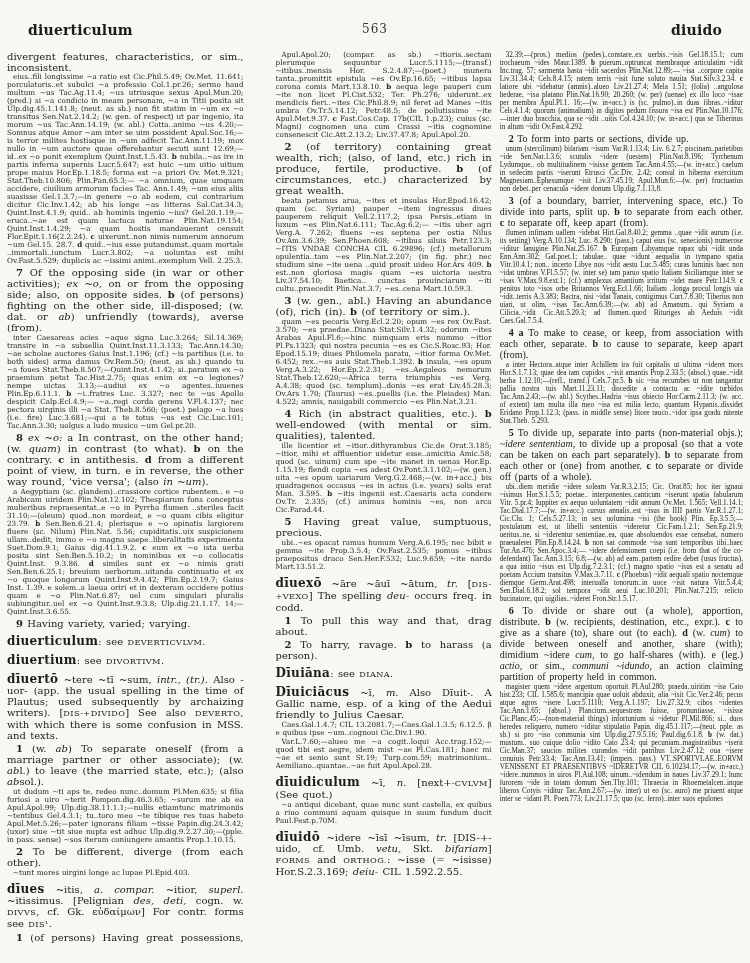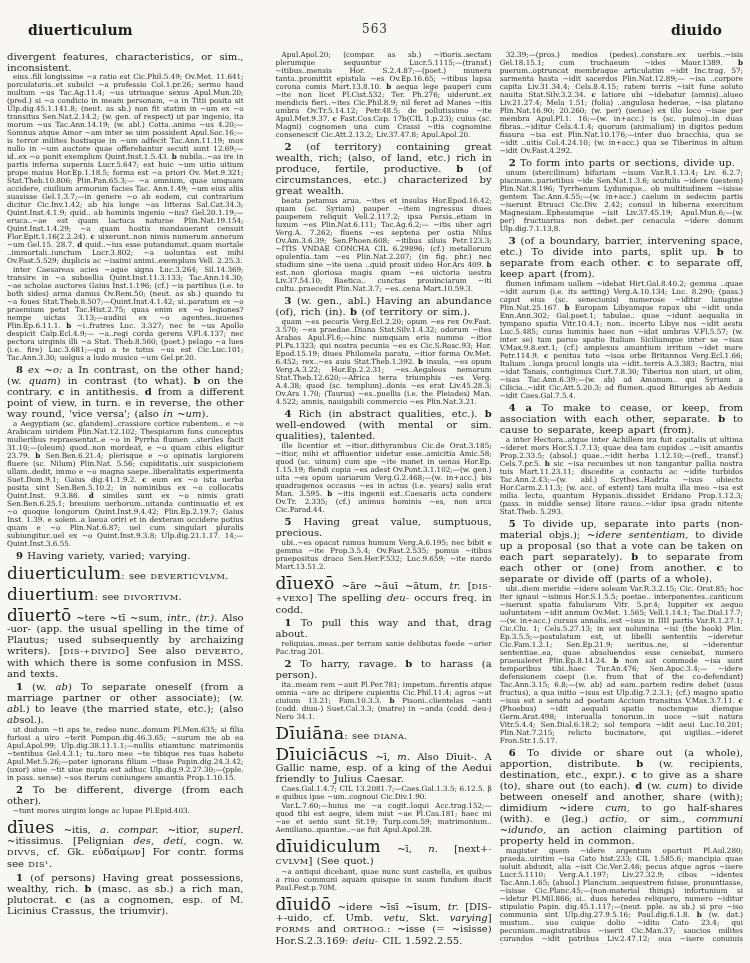--- a/index.html
+++ b/index.html
@@ -17,45 +17,46 @@
   }
   .head-word { font-weight:bold; font-size:14px; letter-spacing:0.2px; }
   .page-number {
     position:absolute; left:0; right:0; text-align:center;
     font-size:12px; letter-spacing:1px; color:#333;
   }
   .columns { display:flex; gap:8px; margin-top:9px; height:893px; overflow:hidden; }
   .col { overflow:hidden; text-align:justify; }
   .col1 { width:243px; }
   .col2 { width:222px;margin-left:24px; }
-  .col3 { width:250px; }
+  .col3 { width:250px;font-family:Liberation Serif, serif; }
   p.def, p.sense, p.entry { font-size:10px; line-height:11px; word-spacing:1.2px; }
   p.def { margin:0; }
   p.sense { text-indent:9px; margin:2px 0 1px 0; }
   p.entry { margin:7px 0 1px 0; }
   p.cit { font-size:7.2px; line-height:8px; text-indent:6px; color:#242424; word-spacing:0.4px; margin:0 0 1px 0; }
-  .hw { font-weight:normal; font-size:17px; letter-spacing:0.3px; }
+  .hw { font-weight:bold; font-size:12px; letter-spacing:0.3px; }
   .num { font-weight:bold; }
   b { font-weight:bold; }
   i { font-style:italic; }
   .sc { font-size:0.82em; letter-spacing:0.4px; }
 </style>
 </head>
 <body>
 
 <div class="page">
   <div class="running-head">
     <span class="page-number">563</span>
     <span class="head-word">diuerticulum</span>
     <span class="head-word">diuido</span>
   </div>
   <div class="columns">
     <div class="col col1">
         <p class="def">divergent features, characteristics, or sim., inconsistent.</p>
         <p class="cit">eius..fili longissime ~a ratio est Cic.Phil.5.49; Ov.Met. 11.641; porculatoris..et subulci ~a professio Col.1.pr.26; sermo haud multum ~us Tac.Ag.11.4; ~us utriusque sexus Apul.Mun.20; (pred.) si ~a condicio in meam personam, ~a in Titii posita sit Ulp.dig.45.1.141.8; (neut. as sb.) non fit statim in ~um ex ~o transitus Sen.Nat.2.14.2; (w. gen. of respect) ut par ingenio, ita morum ~us Tac.Ann.14.19; (w. abl.) Cotta..animo ~us 4.20;—Somnus atque Amor ~am inter se uim possident Apul.Soc.16;—is terror milites hostisque in ~um adfecit Tac.Ann.11.19; mox nullo in ~um auctore quae offerebantur secuti sunt 12.69;—id..ex ~o ponit exemplum Quint.Inst.1.5.43. <b>b</b> nubila..~as ire in partis inferna supernis Lucr.5.647; est huic ~um uitio uitium prope maius Hor.Ep.1.18.5; forma est ~a priori Ov. Met.9.321; Stat.Theb.10.806; Plin.Pan.65.3;— ~a omnium, quae umquam accidere, ciuilium armorum facies Tac. Ann.1.49; ~um eius aliis suasisse Gel.1.3.7;—in genere ~o ab eodem, cui contrarium dicitur Cic.Inv.1.42; ab his longe ~as litteras Sal.Cat.34.3; Quint.Inst.4.1.9; quid.. ab hominis ingenio ~ius? Gel.20.1.19;—eruca..~ae est quam lactuca naturae Plin.Nat.19.154; Quint.Inst.1.4.29; ~a quam hostis mandauerant censuit Flor.Epit.1.16(2.2.24). <b>c</b> uixerunt..non nimis numerum annorum ~um Gel.15. 28.7. <b>d</b> quid..~ius esse putandumst..quam mortale ..immortali..iunctum Lucr.3.802; ~a uoluntas est mihi Ov.Fast.5.529; duplicis ac ~issimi animi..exemplum Vell. 2.25.3.</p>
+        <p class="sense"><b class="num">7</b> Of the opposing side (in war or other activities); <i>ex ~o,</i> on or from the opposing side; also, on opposite sides. <b>b</b> (of persons) fighting on the other side, ill-disposed; (w. dat. or <i>ab</i>) unfriendly (towards), averse (from).</p>
         <p class="cit">inter Caesareas acies ~aque signa Luc.3.264; Sil.14.369; transire in ~a subsellia Quint.Inst.11.3.133; Tac.Ann.14.30; ~ae scholae auctores Gaius Inst.1.196; (cf.) ~is partibus (i.e. to both sides) arma damus Ov.Rem.50; (neut. as sb.) quando tu ~a foues Stat.Theb.8.507;—Quint.Inst.4.1.42; si..paratum ex ~o praemium petat Tac.Hist.2.75; quas enim ex ~o legiones? nempe uictas 3.13;—audiui ex ~o agentes..iuuenes Plin.Ep.6.11.1. <b>b</b> ~i..fratres Luc. 3.327; nec te ~us Apollo despicit Calp.Ecl.4.9;— ~a..regi corda gerens V.Fl.4.137; nec pectora uirginis illi ~a Stat. Theb.8.560; (poet.) pelago ~a lues (i.e. fire) Luc.3.681;—qui a te totus ~us est Cic.Luc.101; Tac.Ann.3.30; uolgus a ludo musico ~um Gel.pr.20.</p>
         <p class="sense"><b class="num">8</b> <i>ex ~o:</i> a In contrast, on the other hand; (w. <i>quam</i>) in contrast (to what). <b>b</b> on the contrary. <b>c</b> in antithesis. <b>d</b> from a different point of view, in turn. e in reverse, the other way round, 'vice versa'; (also <i>in ~um</i>).</p>
         <p class="cit">a Aegyptiam (sc. glandem)..crassiore cortice rubentem.. e ~o Arabicam uiridem Plin.Nat.12.102; Thespiarum fons conceptus mulieribus repraesentat..e ~o in Pyrrha flumen ..steriles facit 31.10;—(oleum) quod..non mordeat, e ~o quam cibis eligitur 23.79. <b>b</b> Sen.Ben.6.21.4; plerisque e ~o opinatis largiorem fluere (sc. Nilum) Plin.Nat. 5.56; cupiditatis..uix suspicionem ullam..dedit, immo e ~o magna saepe..liberalitatis experimenta Suet.Dom.9.1; Gaius dig.41.1.9.2. <b>c</b> eum ex ~o ista uerba posita sint Sen.Ben.5.10.2; in nominibus ex ~o collocatis Quint.Inst. 9.3.86. <b>d</b> similes sunt ex ~o nimis grati Sen.Ben.6.25.1; breuium uerborum..uitanda continuatio et ex ~o quoque longorum Quint.Inst.9.4.42; Plin.Ep.2.19.7; Gaius Inst. 1.39. e solem..a laeua oriri et in dexteram occidere potius quam e ~o Plin.Nat.6.87; uel cum singulari pluralis subiungitur..uel ex ~o Quint.Inst.9.3.8; Ulp.dig.21.1.17. 14;—Quint.Inst.3.6.55.</p>
         <p class="sense"><b class="num">9</b> Having variety, varied; varying.</p>
         <p class="entry"><b class="hw">diuerticulum</b>: see <span class="sc">DEVERTICVLVM</span>.</p>
         <p class="entry"><b class="hw">diuertium</b>: see <span class="sc">DIVORTIVM</span>.</p>
         <p class="entry"><b class="hw">dīuertō</b> ~tere ~tī ~sum, <i>intr., (tr.).</i> Also -uor- (app. the usual spelling in the time of Plautus; used subsequently by archaizing writers). [<span class="sc">DIS-+DIVIDO</span>] See also <span class="sc">DEVERTO</span>, with which there is some confusion in MSS. and texts.</p>
         <p class="sense"><b class="num">1</b> (w. <i>ab</i>) To separate oneself (from a marriage partner or other associate); (w. <i>ab</i>l.) to leave (the married state, etc.); (also <i>ab</i>sol.).</p>
         <p class="cit">ut dudum ~ti aps te, redeo nunc..domum Pl.Men.635; si filia furiosi a uiro ~terit Pompon.dig.46.3.65; ~surum me ab ea Apul.Apol.99; Ulp.dig.38.11.1.1;—nullis etiamtunc matrimoniis ~tentibus Gel.4.3.1; tu..toro meo ~te tibique res tuas habeto Apul.Met.5.26;—pater ignorans filiam ~tisse Papin.dig.24.3.42; (uxor) siue ~tit siue nupta est adhuc Ulp.dig.9.2.27.30;—(pple. in pass. sense) ~sos iterum coniungere amantis Prop.1.10.15.</p>
         <p class="sense"><b class="num">2</b> To be different, diverge (from each other).</p>
@@ -68,30 +69,28 @@
         <p class="sense"><b class="num">2</b> (of territory) containing great wealth, rich; (also, of land, etc.) rich in produce, fertile, productive. <b>b</b> (of circumstances, etc.) characterized by great wealth.</p>
         <p class="cit">beata petamus arua, ~ites et insulas Hor.Epod.16.42; quam (sc. Syriam) pauper ~item ingressus diues pauperem reliquit Vell.2.117.2; ipsa Persis..etiam in luxum ~es Plin.Nat.6.111; Tac.Ag.6.2;— ~itis uber agri Verg.A. 7.262; fluens ~es septena per ostia Nilus Ov.Am.3.6.39; Sen.Phoen.608; ~itibus siluis Petr.123.3; ~ITIS VNDAE CONCHA CIL 6.29896; (cf.) metallorum opulentia..tam ~es Plin.Nat.2.207; (in fig. phr.) nec studium sine ~ite uena ..quid prosit uideo Hor.Ars 409. <b>b</b> est..non gloriosa magis quam ~es uictoria uestra Liv.37.54.10; Baetica.. cunctas prouinciarum ~iti cultu..praecedit Plin.Nat.3.7; ~es..cena Mart.10.59.3.</p>
         <p class="sense"><b class="num">3</b> (w. gen., abl.) Having an abundance (of), rich (in). <b>b</b> (of territory or sim.).</p>
         <p class="cit">quam ~es pecoris Verg.Ecl.2.20; opum ~es rex Ov.Fast. 3.570; ~es praedae..Diana Stat.Silv.1.4.32; odorum ~ites Arabas Apul.Fl.6;—hinc numquam eris nummo ~itior Pl.Ps.1323; qui nostra pecunia ~es es Cic.S.Rosc.93; Hor. Epod.15.19; diues Philomela paratu, ~itior forma Ov.Met. 6.452; rex..~es auis Stat.Theb.1.392. <b>b</b> insula, ~es opum Verg.A.3.22; Hor.Ep.2.2.31; ~es..Aegaleos nemorum Stat.Theb.12.620;—Africa terra triumphis ~es Verg. A.4.38; quod (sc. templum)..donis ~es erat Liv.45.28.3; Ov.Ars 1.70; (Taurus) ~es..puellis (i.e. the Pleiades) Man. 4.522; amnis, nauigabili commercio ~es Plin.Nat.3.21.</p>
         <p class="sense"><b class="num">4</b> Rich (in abstract qualities, etc.). <b>b</b> well-endowed (with mental or sim. qualities), talented.</p>
         <p class="cit">ille licentior et ~itior..dithyrambus Cic.de Orat.3.185; ~itior, mihi et affluentior uidetur esse..amicitia Amic.58; quod (sc. uinum) cum spe ~ite manet in uenas Hor.Ep. 1.15.19; flendi copia ~es adest Ov.Pont.3.1.102;—(w. gen.) uita ~es opum uariarum Verg.G.2.468;—(w. in+acc.) bis quadragenos occasus ~es in actus (i.e. years) solis erat Man. 3.595. <b>b</b> ~itis ingenii est..Caesaris acta condere Ov.Tr. 2.335; (cf.) animus hominis ~es, non arca Cic.Parad.44.</p>
         <p class="sense"><b class="num">5</b> Having great value, sumptuous, precious.</p>
         <p class="cit">ubi..~es opacat ramus humum Verg.A.6.195; nec bibit e gemma ~ite Prop.3.5.4; Ov.Fast.2.535; pomus ~itibus praepositus draco Sen.Her.F.532; Luc.9.659; ~ite nardo Mart.13.51.2.</p>
         <p class="entry"><b class="hw">dīuexō</b> ~āre ~āuī ~ātum, <i>tr.</i> [<span class="sc">DIS-+VEXO</span>] The spelling <i>deu-</i> occurs freq. in codd.</p>
         <p class="sense"><b class="num">1</b> To pull this way and that, drag about.</p>
-        <p class="cit">reliquias..meas..per terram sanie delibutas foede ~arier Pac.trag.201.</p>
         <p class="sense"><b class="num">2</b> To harry, ravage. <b>b</b> to harass (a person).</p>
-        <p class="cit">ita..meam rem ~auit Pl.Per.781; impetum..furentis atque omnia ~are ac diripere cupientis Cic.Phil.11.4; agros ~at ciuium 13.21; Fam.10.3.3. <b>b</b> Pisoni..clientelas ~anti (codd. diuu-) Suet.Cal.3.3; (matre) in ~anda (codd. deu-) Nero 34.1.</p>
         <p class="entry"><b class="hw">Dīuiāna</b>: see <span class="sc">DIANA</span>.</p>
         <p class="entry"><b class="hw">Dīuiciācus</b> ~ī, <i>m.</i> Also Dīuit-. A Gallic name, esp. of a king of the Aedui friendly to Julius Caesar.</p>
         <p class="cit">Caes.Gal.1.4.7; CIL 13.2081.7;—Caes.Gal.1.3.5; 6.12.5. β e quibus ipse ~um..cognoui Cic.Div.1.90.</p>
-        <p class="cit">Var.L.7.60;—huius me ~a cogit..loqui Acc.trag.152;—quod tibi est aegre, idem mist ~ae Pl.Cas.181; haec mi ~ae et senio sunt St.19; Turp.com.59; matrimonium.. Aemiliano..quantae..~ae fuit Apul.Apol.28.</p>
+        <p class="cit">Var.L.7.60;—alueo me ~a cogit..loqui Acc.trag.152;—quod tibi est aegre, idem mist ~ae Pl.Cas.181; haec mi ~ae et senio sunt St.19; Turp.com.59; matrimonium.. Aemiliano..quantae..~ae fuit Apul.Apol.28.</p>
         <p class="entry"><b class="hw">dīuidiculum</b> ~ī, <i>n.</i> [next+<span class="sc">-CVLVM</span>] (See quot.)</p>
         <p class="cit">~a antiqui dicebant, quae nunc sunt castella, ex quibus a riuo communi aquam quisque in suum fundum ducit Paul.Fest.p.70M.</p>
-        <p class="entry"><b class="hw">dīuidō</b> ~idere ~īsī ~īsum, <i>tr.</i> [DIS-+-uido, cf. Umb. <i>vetu,</i> Skt. <i>varying</i>] <span class="sc">FORMS</span> and <span class="sc">ORTHOG.</span>: ~isse (= ~isisse) Hor.S.2.3.169; <i>deiu-</i> CIL 1.592.2.55.</p>
+        <p class="entry"><b class="hw">dīuidō</b> ~idere ~īsī ~īsum, <i>tr.</i> [DIS-+-uido, cf. Umb. <i>vetu,</i> Skt. <i>bifariam</i>] <span class="sc">FORMS</span> and <span class="sc">ORTHOG.</span>: ~isse (= ~isisse) Hor.S.2.3.169; <i>deiu-</i> CIL 1.592.2.55.</p>
       </div>
     <div class="col col3">
         <p class="cit">32.39;—(pros.) medios (pedes)..constare..ex uerbis..~isis Gel.18.15.1; cum trochaeum ~ides Maur.1389. <b>b</b> puerum..optruncat membraque articulatim ~idit Inc.trag. 57; sarmenta hasta ~idit sacerdos Plin.Nat.12.89;— ~isa ..corpore capita Liv.31.34.4; Cels.8.4.15; ratem terris ~isit fune soluto nauita Stat.Silv.3.2.34. <b>c</b> latiore ubi ~idebatur (amnis)..alueo Liv.21.27.4; Mela 1.51; (folia) ..angulosa hederae, ~isa platano Plin.Nat.16.90; 20.260; (w. per) (uenae) ex illo loco ~isae per membra Apul.Pl.1. 16;—(w. in+acc.) is (sc. pulmo)..in duas fibras..~iditur Cels.4.1.4; quorum (animalium) in digitos pedum fissura ~isa est Plin.Nat.10.176;—inter duo bracchia, qua se ~idit ..uitis Col.4.24.10; (w. in+acc.) qua se Tiberinus in altum ~idit Ov.Fast.4.292.</p>
         <p class="sense"><b class="num">2</b> To form into parts or sections, divide up.</p>
         <p class="cit">unum (stercilinum) bifariam ~isum Var.R.1.13.4; Liv. 6.2.7; piscinam..parietibus ~ide Sen.Nat.1.3.6; scutulis ~idere (uestem) Plin.Nat.8.196; Tyrrhenum Lydumque.. ob multitudinem ~isisse gentem Tac.Ann.4.55;—(w. in+acc.) caelum in sedecim partis ~iserunt Etrusci Cic.Div. 2.42; consul in hiberna exercitum Magnesiam..Ephesumque ~isit Liv.37.45.19; Apul.Mun.6;—(w. per) fructuarius non debet..per cenacula ~idere donum Ulp.dig.7.1.13,8.</p>
         <p class="sense"><b class="num">3</b> (of a boundary, barrier, intervening space, etc.) To divide into parts, split up. <b>b</b> to separate from each other. <b>c</b> to separate off, keep apart (from).</p>
         <p class="cit">flumen infimam uallem ~idebat Hirt.Gal.8.40.2; gemma ..quae ~idit aurum (i.e. its setting) Verg.A.10.134; Luc. 8.290; (pass.) caput eius (sc. senecionis) numerose ~iditur lanugine Plin.Nat.25.167. <b>b</b> Europam Libyamque rapax ubi ~idit unda Enn.Ann.302; Gal.poet.1; tabulae.. quae ~idunt aequalia in tympano spatia Vitr.10.4.1; non.. incerto Libye nos ~idit aestu Luc.5.485; curas luminis haec non ~idat umbras V.Fl.5.57; (w. inter se) tam paruo spatio Italiam Siciliamque inter se ~isas V.Max.9.8.ext.1; (cf.) amplexus amantium irritum ~idet mare Petr.114.9. <b>c</b> penitus toto ~isos orbe Britannos Verg.Ecl.1.66; Italiam ..longa procul longis uia ~idit..terris A.3.383; Bactra, nisi ~idat Tanais, contigimus Curt.7.8.30; Tiberius non uiari, ut olim, ~isas Tac.Ann.6.39;—(w. ab) ad Amanum.. qui Syriam a Cilicia..~idit Cic.Att.5.20.3; ad flumen..quod Bituriges ab Aeduis ~idit Caes.Gal.7.5.4.</p>
         <p class="sense"><b class="num">4 a</b> To make to cease, or keep, from association with each other, separate. <b>b</b> to cause to separate, keep apart (from).</p>
         <p class="cit">a inter Hectora..atque inter Achillem ira fuit capitalis ut ultima ~ideret mors Hor.S.1.7.13; quae dea tam cupidos ..~isit amantis Prop.2.33.5; (absol.) quae..~idit herba 1.12.10;—(refl., transf.) Cels.7.pr.5. <b>b</b> sic ~isa recumbes ut non tangantur pallia nostra tuis Mart.11.23.11; discedite a contactu ac ~idite turbidos Tac.Ann.2.43;—(w. abl.) Scythes..Hadria ~isus obiecto Hor.Carm.2.11.3; (w. acc. of extent) tam multa illa meo ~isa est milia lecto, quantum Hypanis..dissidet Eridano Prop.1.12.3; (pass. in middle sense) litore rauco..~idor ipsa gradu nitente Stat.Theb. 5.293.</p>
         <p class="sense"><b class="num">5</b> To divide up, separate into parts (non-material objs.); <i>~idere sententiam,</i> to divide up a proposal (so that a vote can be taken on each part separately). <b>b</b> to separate from each other or (one) from another. <b>c</b> to separate or divide off (parts of a whole).</p>

